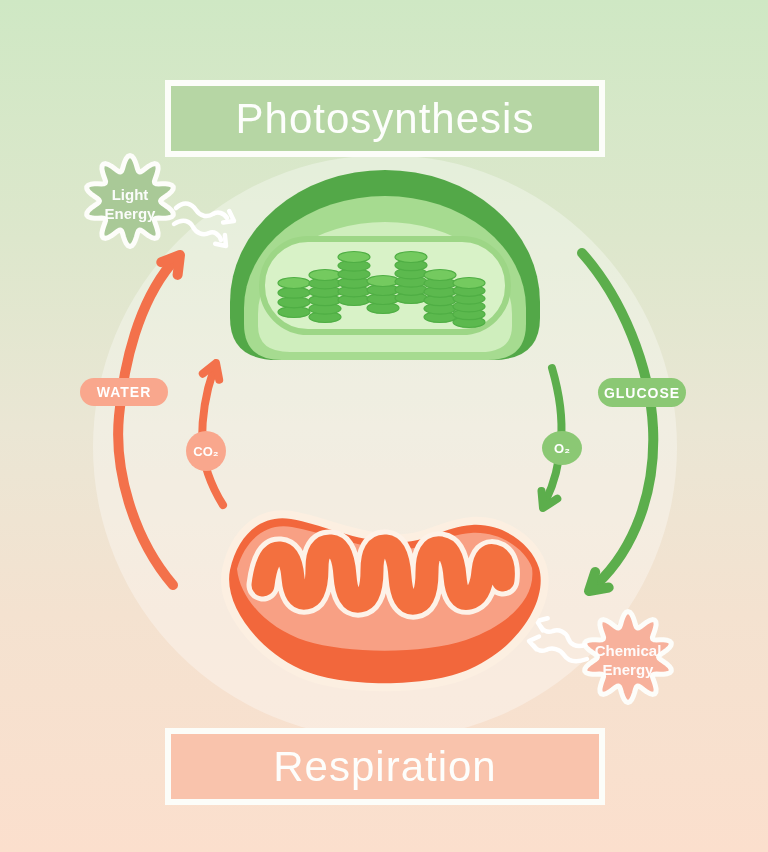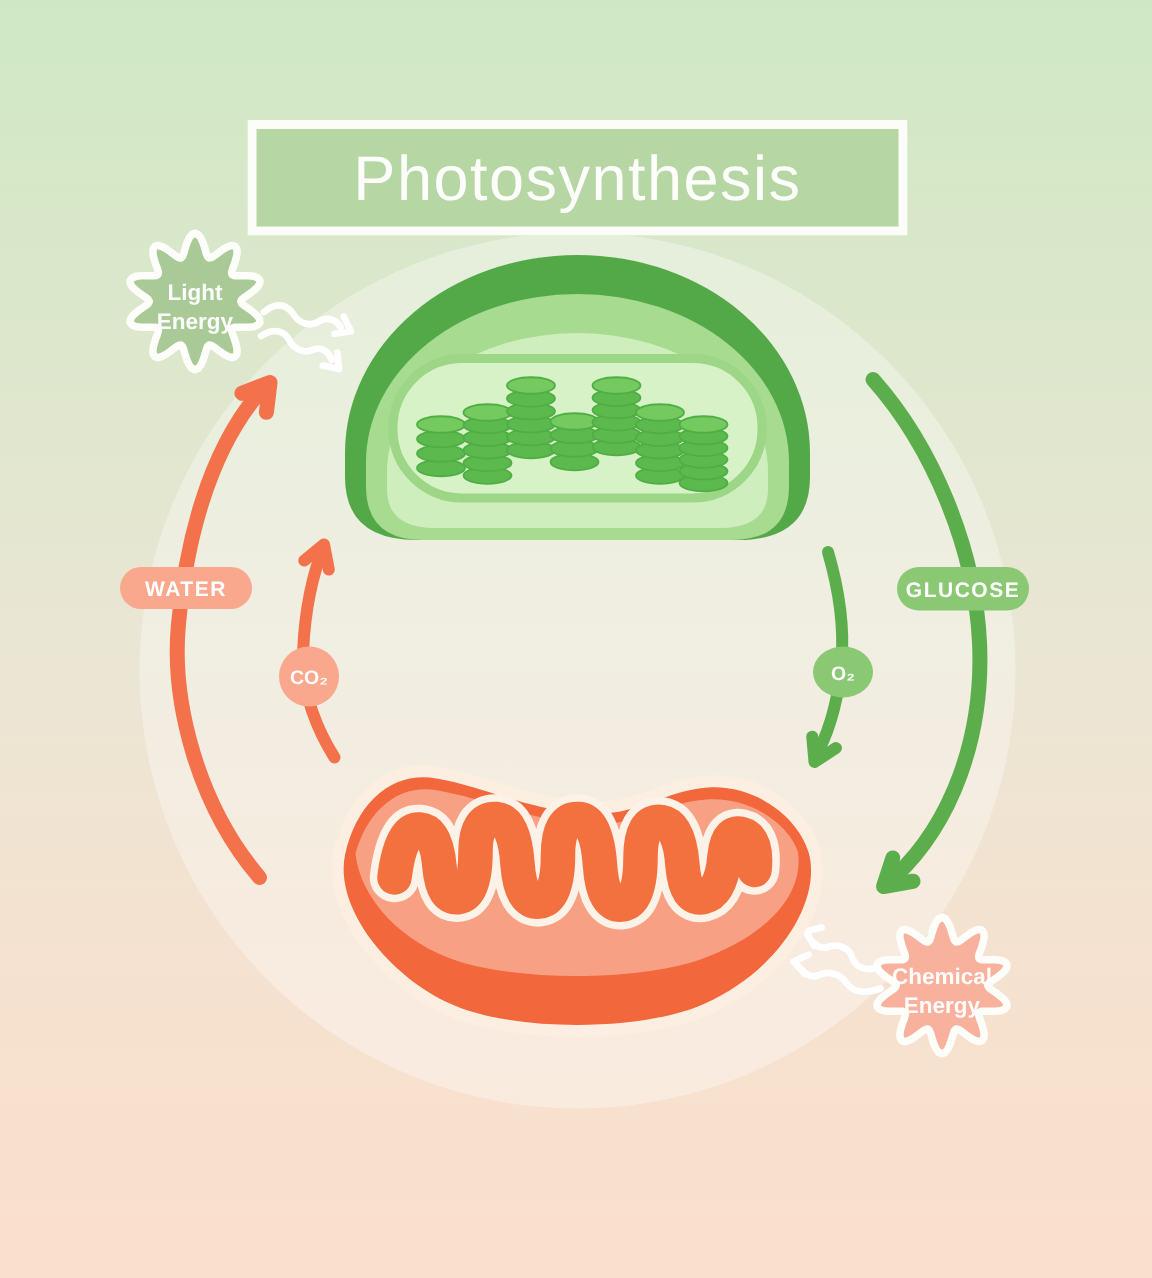--- a/index.html
+++ b/index.html
@@ -156,13 +156,16 @@
 
     <g>
       <path d="M 230 570 C 238 534 262 514 291 519 C 321 524 347 538 386 542 C 425 546 441 527 472 525 C 504 523 532 545 539 568 C 548 599 521 646 470 669 C 428 688 341 688 300 669 C 257 649 223 604 230 570 Z" fill="none" stroke="#fcefe1" stroke-width="16"></path>
       <path d="M 230 570 C 238 534 262 514 291 519 C 321 524 347 538 386 542 C 425 546 441 527 472 525 C 504 523 532 545 539 568 C 548 599 521 646 470 669 C 428 688 341 688 300 669 C 257 649 223 604 230 570 Z" fill="#f2673c"></path>
       <path d="M 237 569 C 245 540 266 522 292 527 C 321 532 349 545 386 549 C 424 553 441 535 471 533 C 501 531 526 550 532 568 C 536 597 511 624 466 640 C 424 654 348 654 306 641 C 268 629 240 599 237 569 Z" fill="#f8a084"></path>
       <path id="cristae-outline" fill="none" stroke="#fdf2e8" stroke-width="33" stroke-linecap="round" stroke-linejoin="round" d="M 263 585 Q 267 552 280 553 Q 291 554 293 578 Q 295 600 306 598 Q 317 596 317 568 Q 317 545 331 546 Q 343 547 345 576 Q 347 603 360 601 Q 372 599 372 570 Q 372 545 386 546 Q 398 547 400 577 Q 402 605 415 603 Q 427 601 427 572 Q 427 546 441 548 Q 453 550 455 577 Q 457 601 469 598 Q 481 595 483 571 Q 485 551 497 557 Q 505 562 503 580"></path>
       <path fill="none" stroke-width="23" stroke-linecap="round" stroke-linejoin="round" d="M 263 585 Q 267 552 280 553 Q 291 554 293 578 Q 295 600 306 598 Q 317 596 317 568 Q 317 545 331 546 Q 343 547 345 576 Q 347 603 360 601 Q 372 599 372 570 Q 372 545 386 546 Q 398 547 400 577 Q 402 605 415 603 Q 427 601 427 572 Q 427 546 441 548 Q 453 550 455 577 Q 457 601 469 598 Q 481 595 483 571 Q 485 551 497 557 Q 505 562 503 580" stroke="#f3703f"></path>
     </g>
   </svg>
 
+  <div class="title-box resp">
+    <span>Respiration</span>
+  </div>
 </div>
 
 </body></html>

